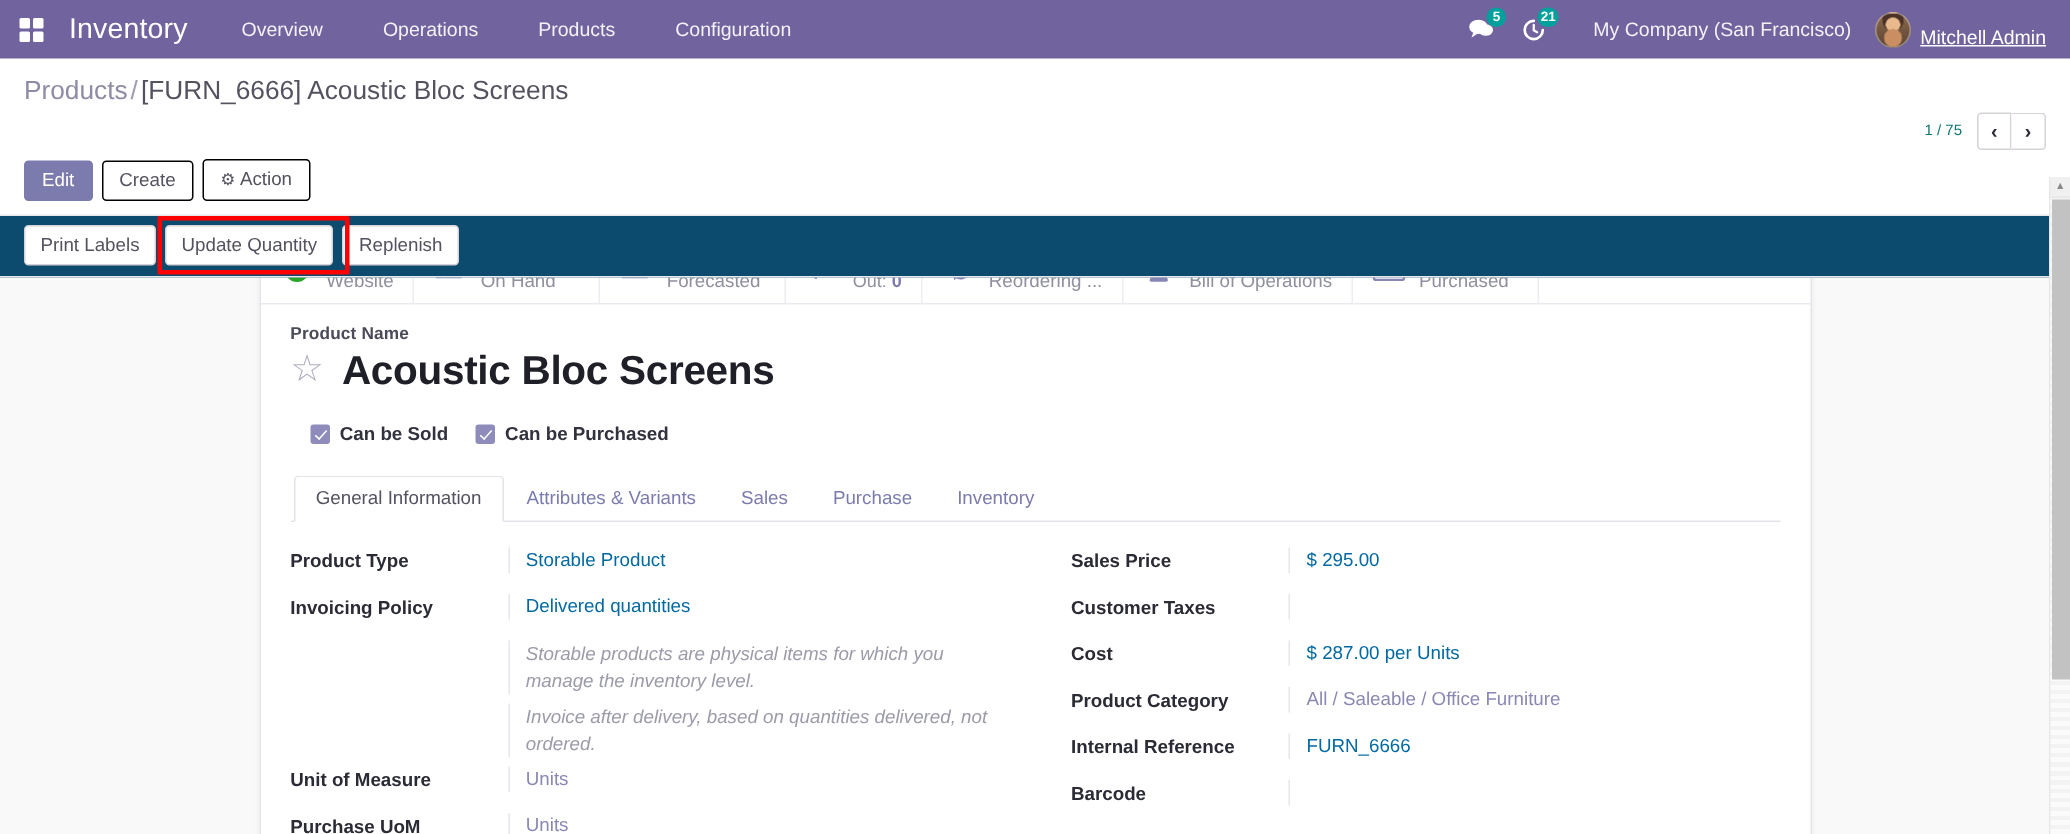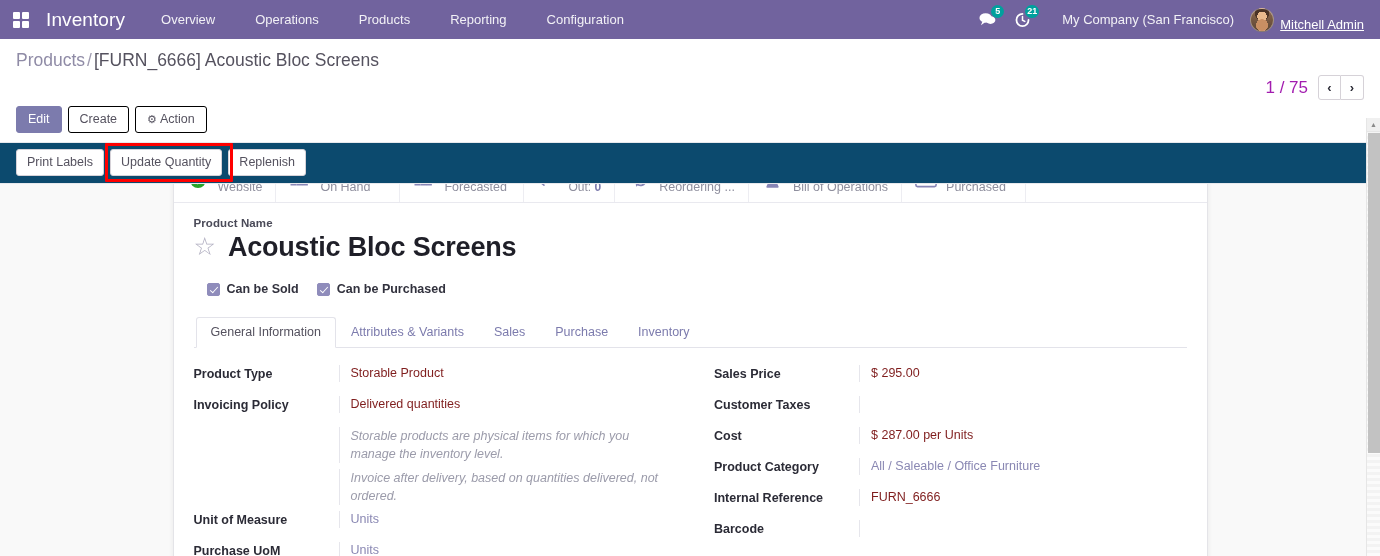--- a/index.html
+++ b/index.html
@@ -130,21 +130,21 @@
   .breadcrumb .crumb-link { color: #8f8ba6; cursor: pointer; }
   .breadcrumb .sep { color: #9f9bb0; padding: 0 2px; }
   .breadcrumb .crumb-active { color: #55525f; }
 
   .pager {
     margin-left: auto;
     display: flex;
     align-items: center;
     padding-top: 26px;
   }
-  .pager-value { font-size: 17px; color: #a21caf; margin-right: 10px; white-space: nowrap; }
+  .pager-value { font-size: 10px; color: #0f766e; margin-right: 10px; white-space: nowrap; }
   .pager-btns { display: flex; }
   .pager-btn {
     width: 23px; height: 25px;
     border: 1px solid #d6d2d8;
     background: #fff;
     display: flex; align-items: center; justify-content: center;
     font-size: 13px;
     color: #2a2a35;
     cursor: pointer;
     font-weight: 700;
@@ -364,21 +364,21 @@
     width: 145px;
     flex: 0 0 145px;
     font-size: 12.5px;
     font-weight: 700;
     color: #2b2b36;
     padding-top: 1px;
     line-height: 17px;
   }
   .fvalue {
     font-size: 12.5px;
-    color: #7f1d1d;
+    color: #0369a1;
     line-height: 17px;
     border-left: 1px solid #e6e6ec;
     padding-left: 11px;
     flex: 1;
     min-height: 17px;
   }
   .fvalue.link { color: #8a88b3; cursor: pointer; }
   .fhelp {
     font-size: 12.5px;
     color: #9b9baa;
@@ -435,21 +435,20 @@
         <i></i>
         <i></i>
         <i></i>
       </div>
   </div>
   <div class="brand">Inventory</div>
   <div class="nav-menu">
     <div class="nav-item">Overview</div>
     <div class="nav-item">Operations</div>
     <div class="nav-item">Products</div>
-    <div class="nav-item">Reporting</div>
     <div class="nav-item">Configuration</div>
   </div>
 
   <div class="nav-right">
     <div class="nav-sysicon">
       <svg width="17" height="15" viewBox="0 0 18 16" aria-hidden="true">
         <ellipse cx="7" cy="6.3" rx="6.6" ry="5.1" fill="#ffffff"></ellipse>
         <path d="M3.5 10 L2 14 L6.5 11 Z" fill="#ffffff"></path>
         <ellipse cx="12.2" cy="8.6" rx="5.2" ry="4.1" fill="#ffffff"></ellipse>
       </svg>

